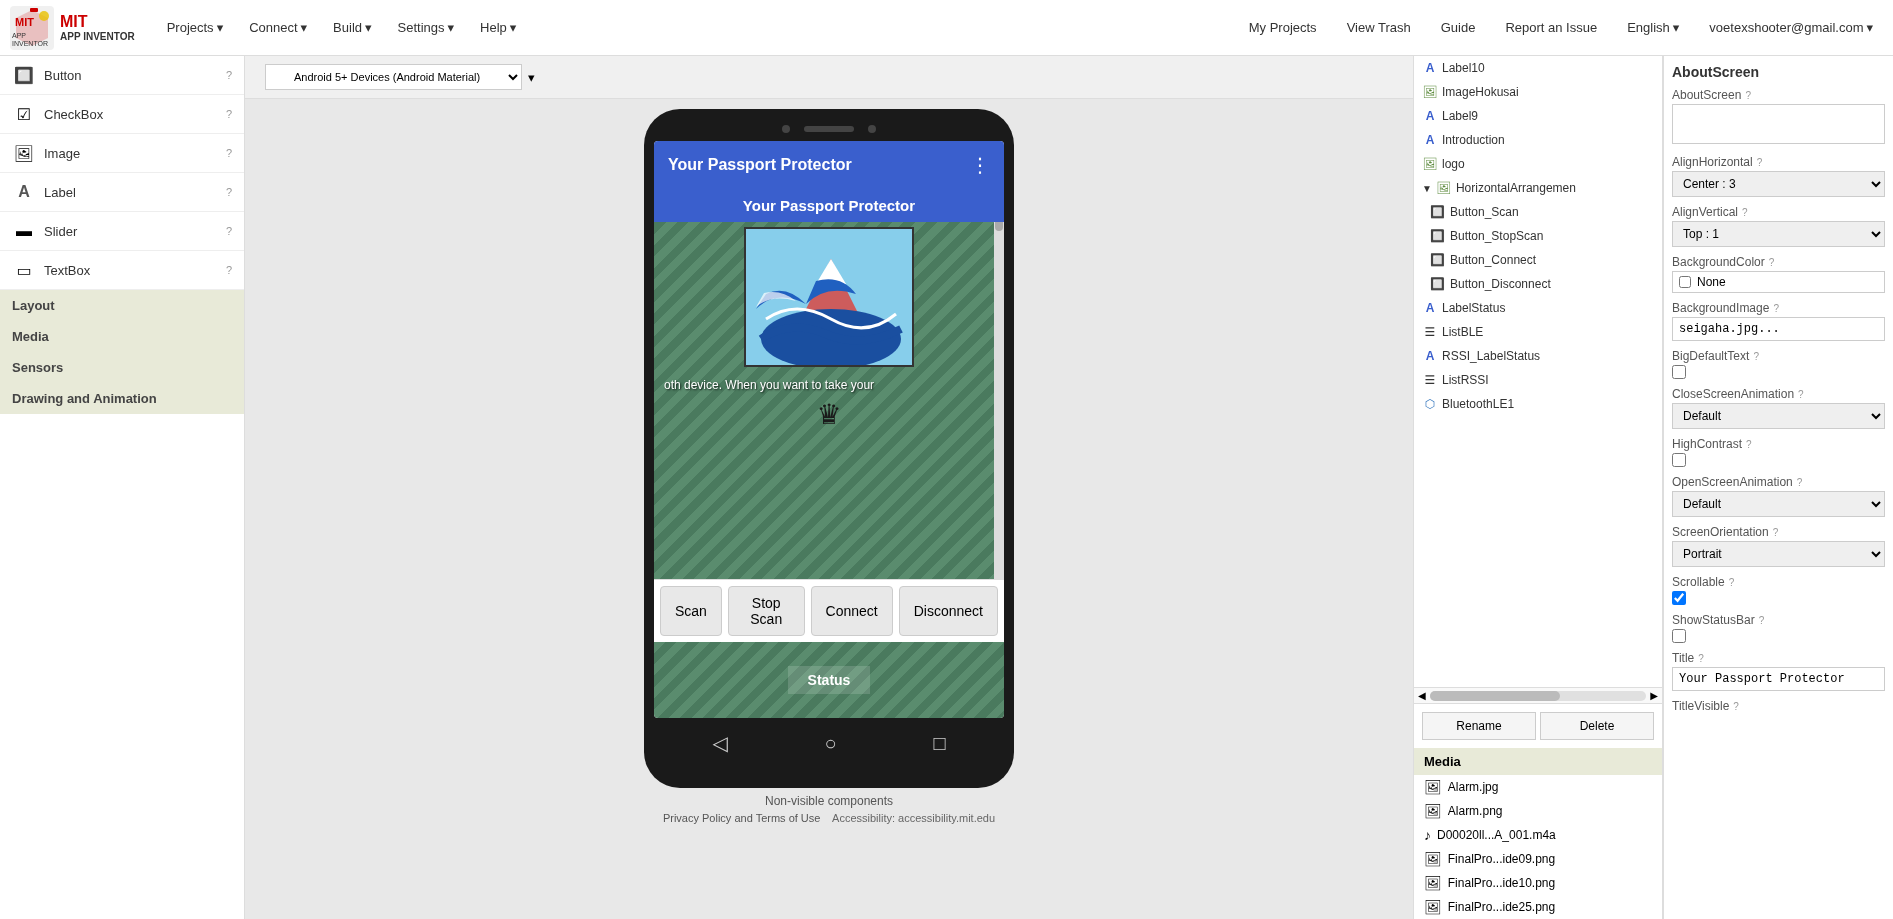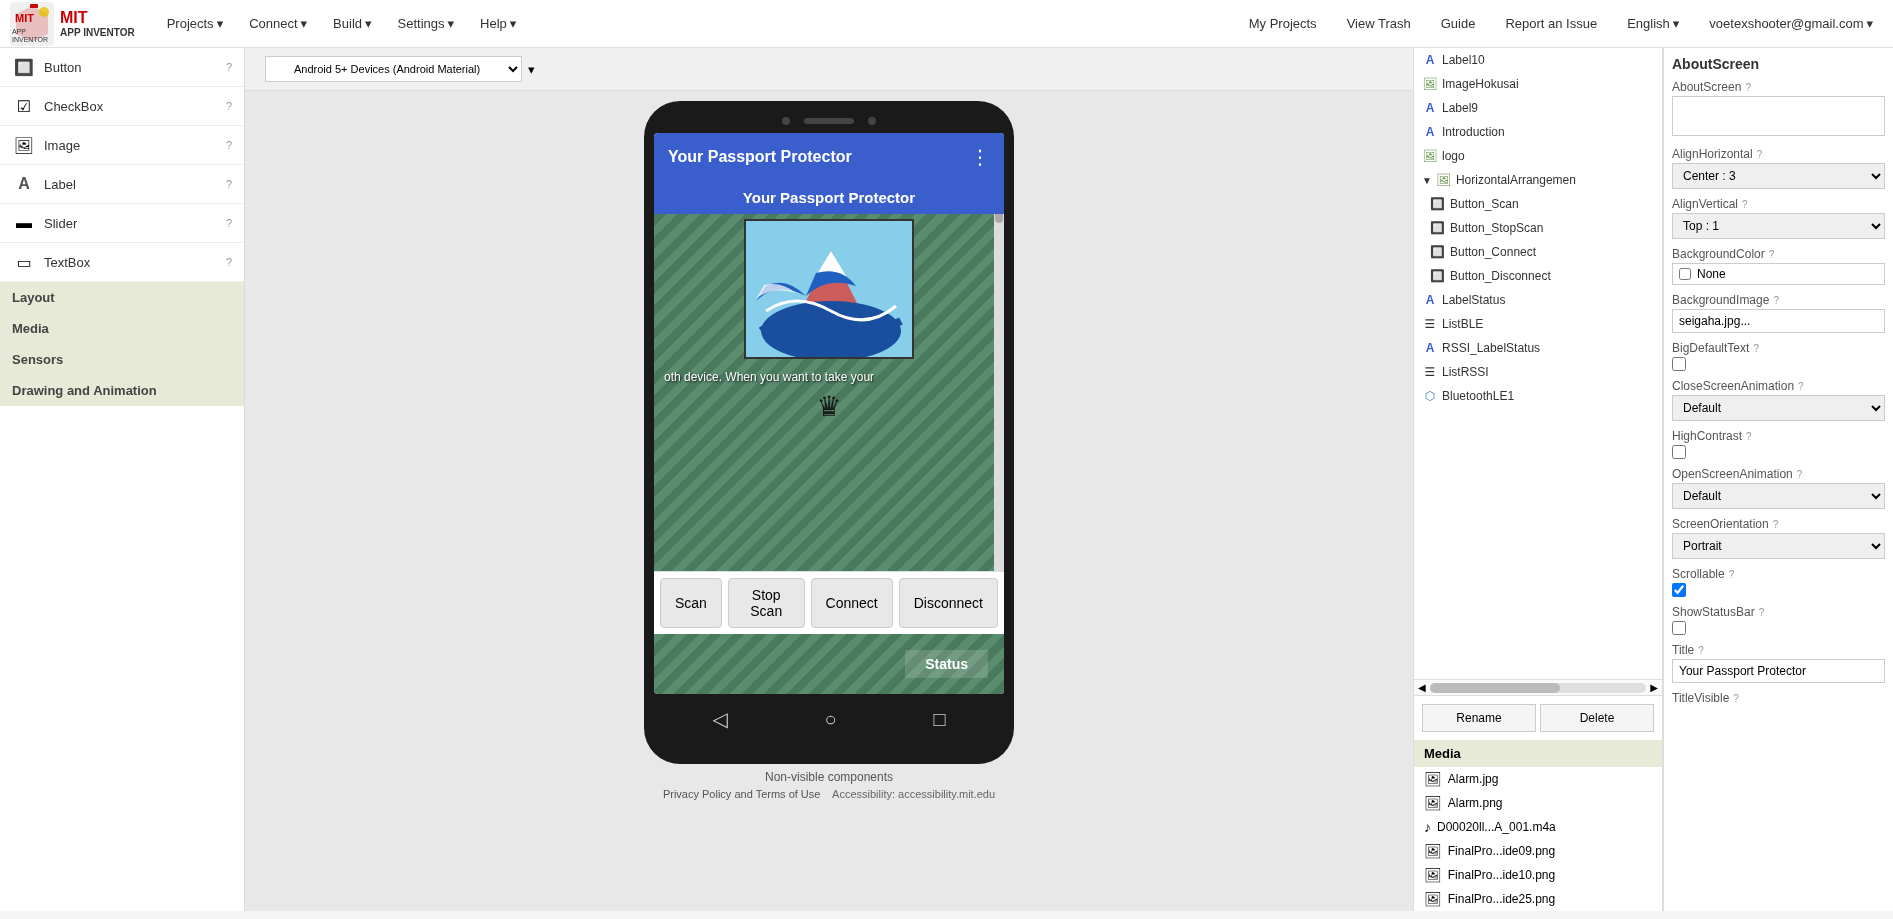--- a/index.html
+++ b/index.html
@@ -1,20 +1,20 @@
 <!DOCTYPE html>
 <html><head>
   <meta charset="utf-8">
   <style>
     * { box-sizing: border-box; margin: 0; padding: 0; }
     body { font-family: Arial, sans-serif; font-size: 13px; background: #f5f5f5; overflow: hidden; width: 1893px; height: 919px; }
 
     
     .topnav {
-      height: 48px;
+      height: 56px;
       background: #fff;
       border-bottom: 1px solid #ddd;
       display: flex;
       align-items: center;
       padding: 0 10px;
       gap: 0;
     }
     .topnav-logo {
       display: flex; align-items: center; gap: 6px;
       margin-right: 20px;
@@ -229,21 +229,21 @@
       border-left: 1px solid #ddd;
       overflow-y: auto;
       flex-shrink: 0;
       padding: 8px;
     }
     .prop-title { font-size: 14px; font-weight: bold; color: #333; margin-bottom: 8px; }
     .prop-row { margin-bottom: 8px; }
     .prop-label { font-size: 12px; color: #555; margin-bottom: 2px; display: flex; align-items: center; gap: 4px; }
     .prop-help { color: #999; font-size: 10px; cursor: pointer; }
     .prop-input {
-      width: 100%; padding: 4px 6px; border: 1px solid #ccc; font-size: 12px;
+      width: 100%; padding: 4px 6px; border: 1px solid #ccc; font-size: 12px; font-family: Liberation Mono, monospace;
     }
     .prop-textarea {
       width: 100%; padding: 4px 6px; border: 1px solid #ccc; font-size: 12px;
       height: 40px; resize: none;
     }
     .prop-select {
       width: 100%; padding: 4px 6px; border: 1px solid #ccc; font-size: 12px;
     }
     .prop-checkbox-row {
       display: flex; align-items: center; gap: 6px;
@@ -437,21 +437,21 @@
             </div>
           </div>
 
           <div class="phone-buttons-bar">
             <button class="phone-btn">Scan</button>
             <button class="phone-btn">Stop Scan</button>
             <button class="phone-btn">Connect</button>
             <button class="phone-btn">Disconnect</button>
           </div>
 
-          <div style="background:repeating-linear-gradient(135deg,#5a8c6e 0px,#5a8c6e 8px,#4a7a5e 8px,#4a7a5e 16px);padding:16px;text-align:right;">
+          <div style="background:repeating-linear-gradient(135deg,#5a8c6e 0px,#5a8c6e 8px,#4a7a5e 8px,#4a7a5e 16px);padding:24px;text-align:center;">
             <span class="status-label">Status</span>
           </div>
         </div>
 
         <div class="phone-nav-bar">
           <span class="phone-nav-icon">◁</span>
           <span class="phone-nav-icon">○</span>
           <span class="phone-nav-icon">□</span>
         </div>
       </div>

